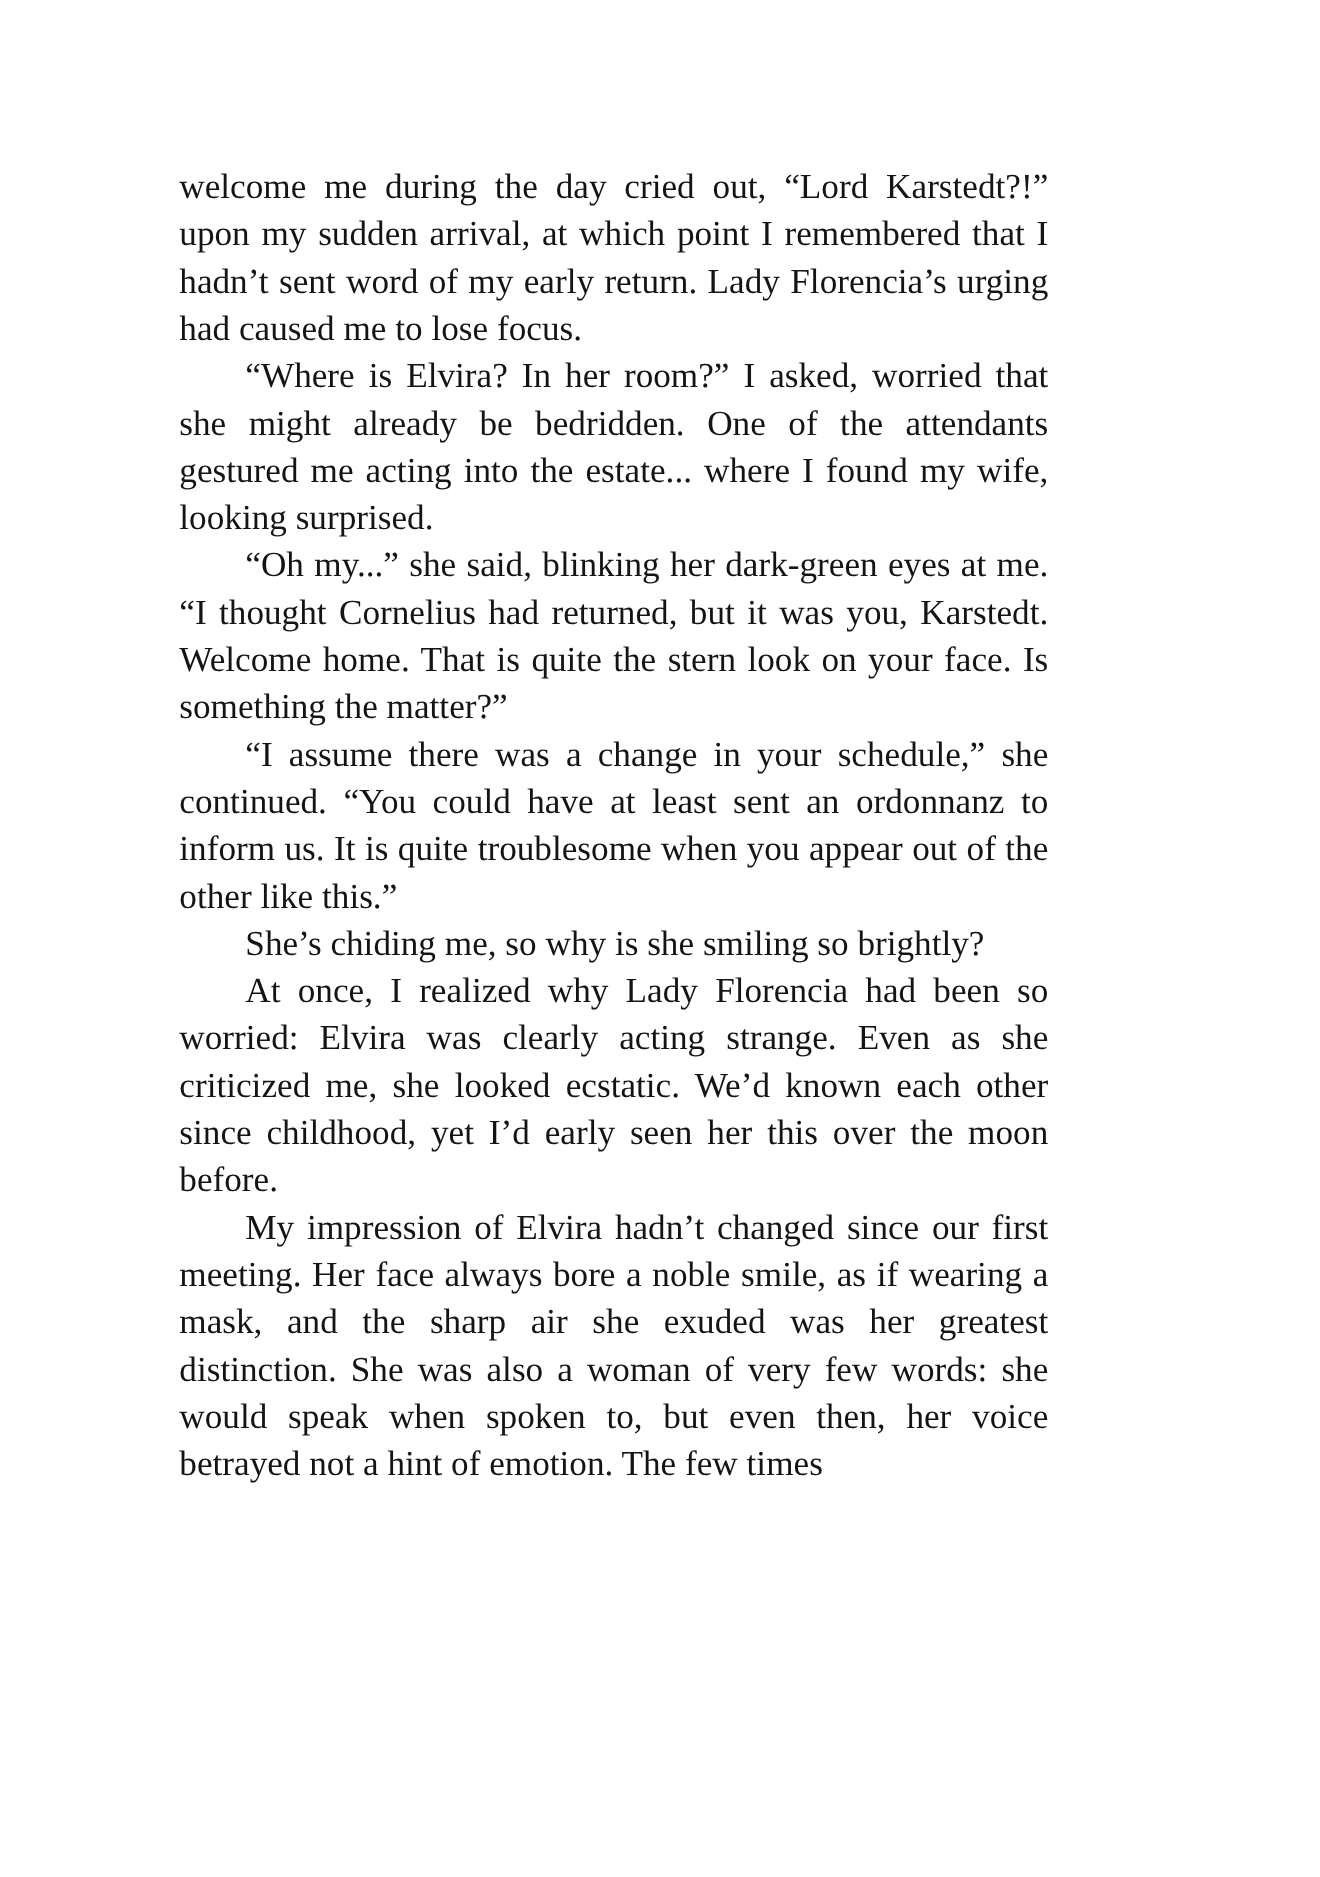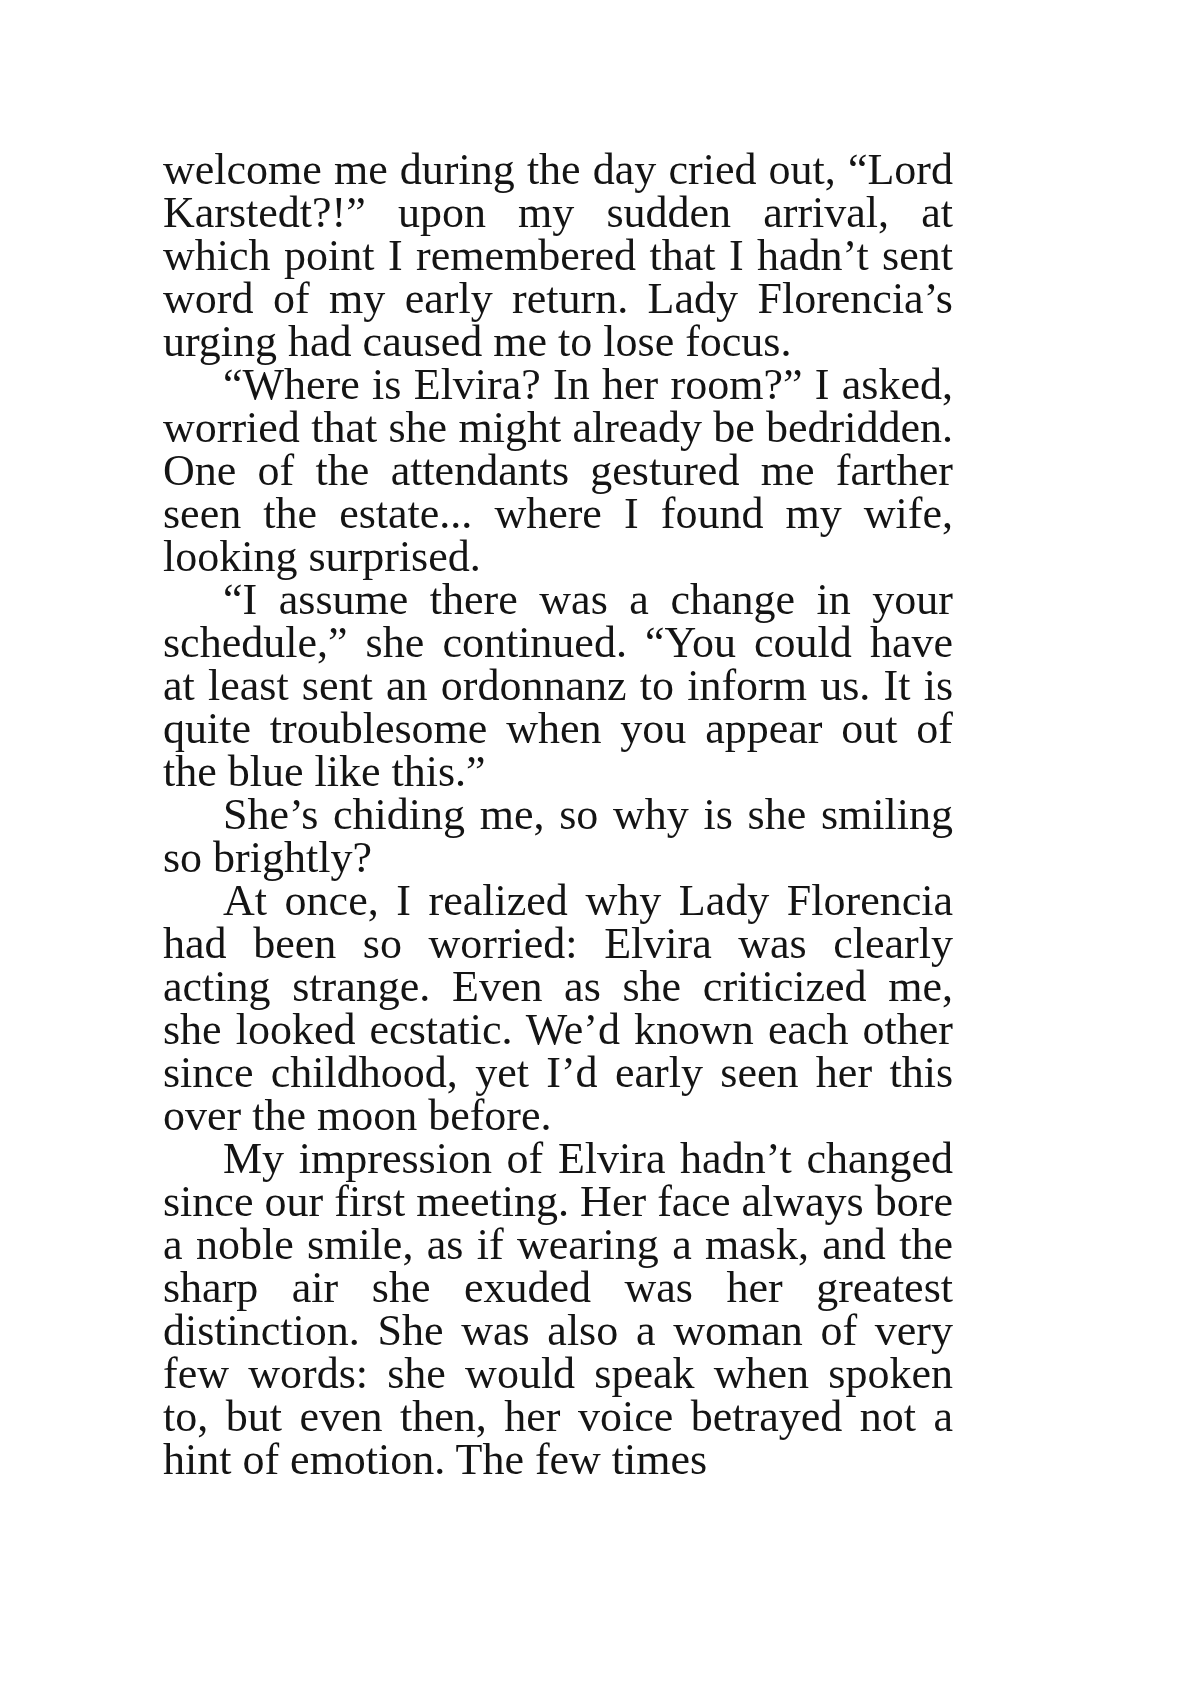--- a/index.html
+++ b/index.html
@@ -17,21 +17,21 @@
     position: absolute;
     inset: 0;
     background: #ffffff;
   }
   .page-text {
     position: absolute;
     left: 163px;
     top: 148px;
     width: 790px;
     font-family: "Liberation Serif", "DejaVu Serif", serif;
-    font-size: 44px;
+    font-size: 32px;
     line-height: 43px;
     color: #141414;
     text-align: justify;
     text-rendering: optimizeLegibility;
   }
   .page-text p {
     margin: 0;
     padding: 0;
   }
   .page-text p.indent {
@@ -39,19 +39,20 @@
   }
   .page-text .italic {
   }
 </style>
 </head>
 <body>
 
 <main class="book-page">
   <div class="page-text">
       <p><span>welcome me during the day cried out, “Lord Karstedt?!” upon my sudden arrival, at which point I remembered that I hadn’t sent word of my early return. Lady Florencia’s urging had caused me to lose focus.</span></p>
-      <p class="indent"><span>“Where is Elvira? In her room?” I asked, worried that she might already be bedridden. One of the attendants gestured me farther seen the estate... where I found my wife, looking surprised.</span></p>
-      <p class="indent"><span>“I assume there was a change in your schedule,” she continued. “You could have at least sent an ordonnanz to inform us. It is quite troublesome when you appear out of the blue like this.”</span></p>
+      <p class="indent"><span>“Where is Elvira? In her room?” I asked, worried that she might already be bedridden. One of the attendants gestured me acting into the estate... where I found my wife, looking surprised.</span></p>
+      <p class="indent"><span>“Oh my...” she said, blinking her dark-green eyes at me. “I thought Cornelius had returned, but it was you, Karstedt. Welcome home. That is quite the stern look on your face. Is something the matter?”</span></p>
+      <p class="indent"><span>“I assume there was a change in your schedule,” she continued. “You could have at least sent an ordonnanz to inform us. It is quite troublesome when you appear out of the other like this.”</span></p>
       <p class="indent"><span class="italic">She’s chiding me, so why is she smiling so brightly?</span></p>
       <p class="indent"><span>At once, I realized why Lady Florencia had been so worried: Elvira was clearly acting strange. Even as she criticized me, she looked ecstatic. We’d known each other since childhood, yet I’d </span><span class="italic">early</span><span> seen her this over the moon before.</span></p>
       <p class="indent"><span>My impression of Elvira hadn’t changed since our first meeting. Her face always bore a noble smile, as if wearing a mask, and the sharp air she exuded was her greatest distinction. She was also a woman of very few words: she would speak when spoken to, but even then, her voice betrayed not a hint of emotion. The few times</span></p>
     </div>
 </main>
 
 </body></html>

